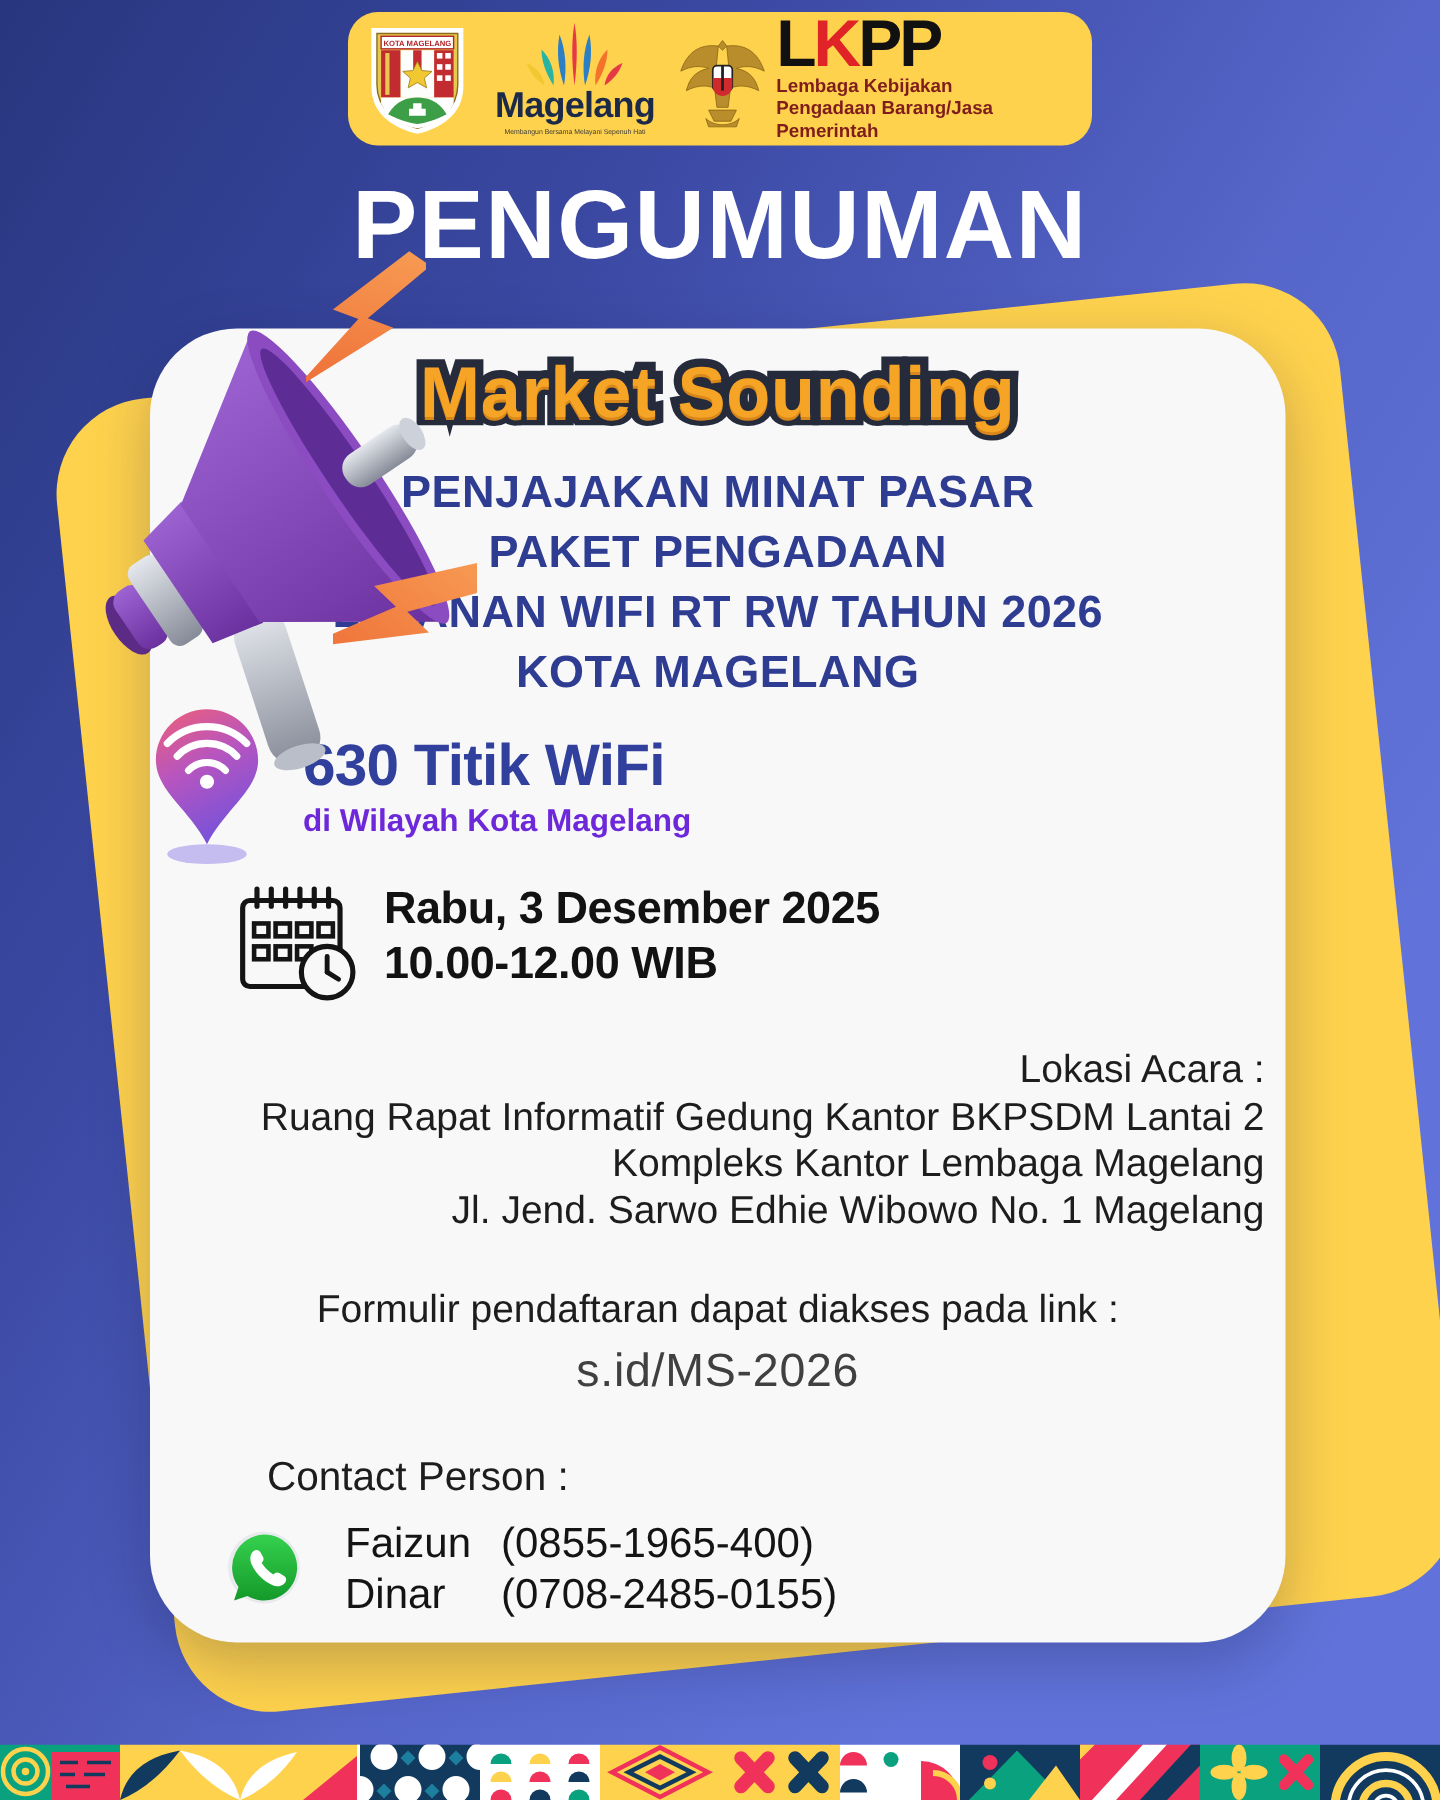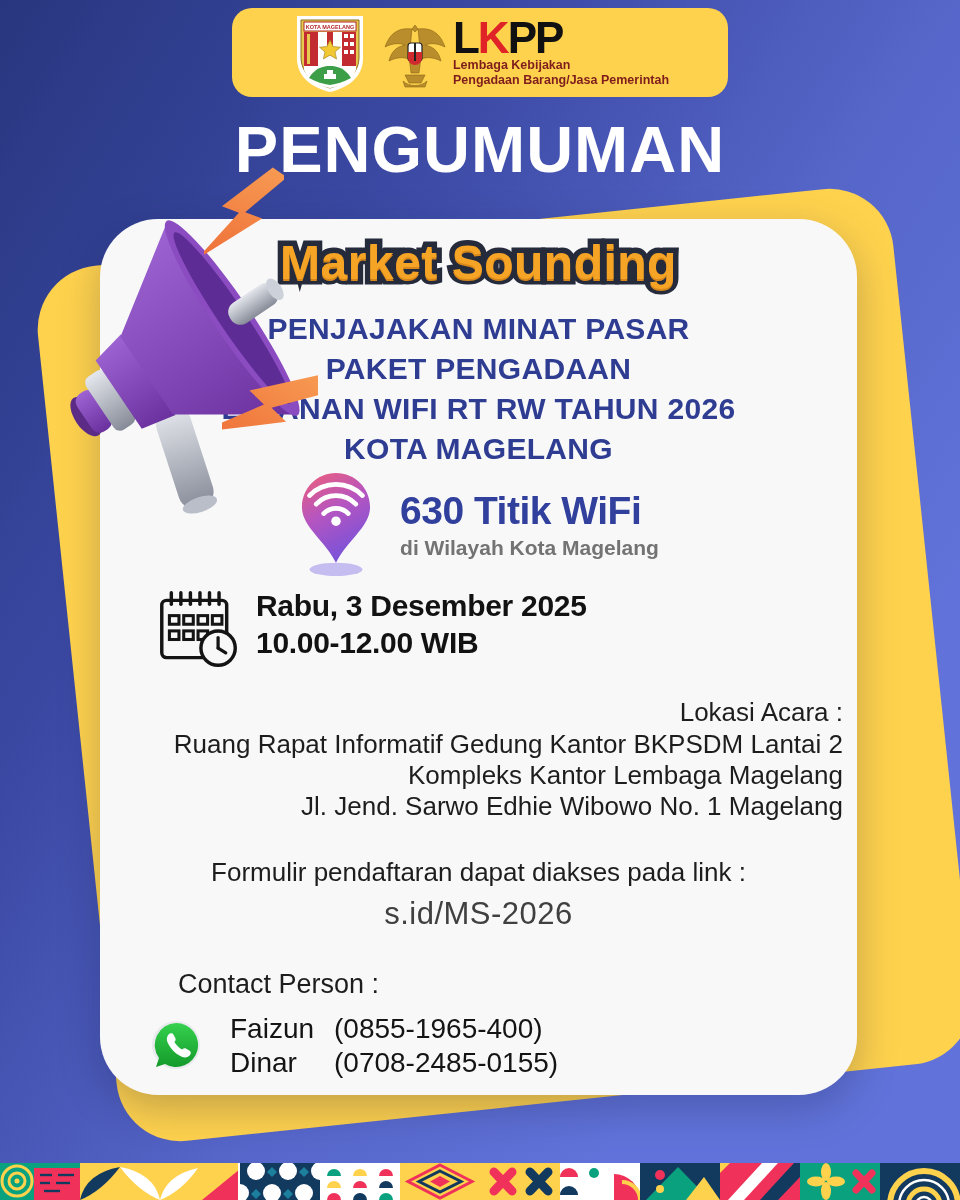--- a/index.html
+++ b/index.html
@@ -35,24 +35,24 @@
   .ms-wrap { position:absolute; top:16px; left:0; right:0; text-align:center;
     font-size:48px; font-weight:800; letter-spacing:0.5px; }
   .ms-outline { position:absolute; left:0; right:0; top:0; color:#262b3c;
     -webkit-text-stroke:11px #262b3c; }
   .ms-fill { position:relative; color:#f6a426; text-shadow:0 2px 0 #d8881a; }
 
   .subtitles { position:absolute; top:90px; left:0; right:0; text-align:center;
     color:#2e3c92; font-size:30px; font-weight:800; line-height:40px; letter-spacing:0.3px; }
 
   .wifi-row { position:absolute; top:252px; left:0; right:0; display:flex;
-    justify-content:center; align-items:center; gap:26px; }
+    align-items:center; gap:26px; }
   .wifi-texts { display:flex; flex-direction:column; }
   .wifi-count { font-size:39px; font-weight:800; color:#31409c; letter-spacing:-0.5px; }
-  .wifi-sub { font-size:21px; font-weight:800; color:#737373; margin-top:3px; }
+  .wifi-sub { font-size:21px; font-weight:800; color:#6d28d9; margin-top:3px; }
 
   .sched-row { position:absolute; top:368px; left:56px; display:flex; gap:14px; }
   .sched-texts { display:flex; flex-direction:column; color:#121212; }
   .sched-date, .sched-time { font-size:30px; font-weight:800; line-height:37px; letter-spacing:-0.3px; }
 
   .loc-block { position:absolute; top:478px; right:14px; left:30px; text-align:right;
     color:#1d1d1d; font-size:26px; line-height:31px; font-weight:500; }
   .loc-label { margin-bottom:1px; }
 
   .form-block { position:absolute; top:638px; left:0; right:0; text-align:center; }
@@ -96,20 +96,35 @@
       <rect x="53" y="38" width="4" height="4" fill="#fff"></rect>
         <rect x="59" y="38" width="4" height="4" fill="#fff"></rect>
       <rect x="27" y="20" width="24" height="34" fill="#fdfdfb"></rect>
       <rect x="36" y="20" width="6" height="22" fill="#c22b2f"></rect>
       <path d="M39 28 l3.2 6.6 7.3.6 -5.5 4.8 1.6 7 -6.6-3.8 -6.6 3.8 1.6-7 -5.5-4.8 7.3-.6 Z" fill="#f2c832" stroke="#9a7c1c" stroke-width="0.6"></path>
       <path d="M13 54 H65 V58 C60 70 50 74 39 76 C28 74 18 70 13 58 Z" fill="#fff"></path>
       <path d="M18 66 C24 56 32 54 39 54 C46 54 54 56 60 66 C52 70 46 72 39 73 C32 72 26 70 18 66 Z" fill="#3d9e48"></path>
       <path d="M33 62 h12 v5 h-12 Z M36 58 h6 v4 h-6 Z" fill="#fff"></path>
     </svg>
 
+    <div class="magelang-logo">
+      <svg width="86" height="44" viewBox="0 0 86 44">
+        <g>
+          <path d="M43 42 C41 26 41 12 43 0 C45 12 45 26 43 42 Z" fill="#e63946"></path>
+          <path d="M36 42 C32 30 31 20 33 8 C37 18 38 30 36 42 Z" fill="#2b7fc2"></path>
+          <path d="M50 42 C54 30 55 20 53 8 C49 18 48 30 50 42 Z" fill="#2b7fc2"></path>
+          <path d="M29 42 C24 34 21 26 21 18 C27 24 30 32 29 42 Z" fill="#29b3a2"></path>
+          <path d="M57 42 C62 34 65 26 65 18 C59 24 56 32 57 42 Z" fill="#f3722c"></path>
+          <path d="M23 42 C17 38 13 33 11 27 C18 30 22 35 23 42 Z" fill="#f2c832"></path>
+          <path d="M63 42 C69 38 73 33 75 27 C68 30 64 35 63 42 Z" fill="#e63946"></path>
+        </g>
+      </svg>
+      <div class="magelang-wordmark">Magelang</div>
+      <div class="magelang-tagline">Membangun Bersama Melayani Sepenuh Hati</div>
+    </div>
 
     <div class="lkpp">
       <svg width="64" height="72" viewBox="0 0 64 72">
         <g fill="#b98c2c" stroke="#8a6714" stroke-width="0.6">
           <path d="M32 8 l3 4 -3 3 -3 -3 Z"></path>
           <path d="M29 12 C14 10 6 18 2 30 C10 26 16 26 22 28 C12 30 8 36 6 44 C14 40 20 40 26 42 Z"></path>
           <path d="M35 12 C50 10 58 18 62 30 C54 26 48 26 42 28 C52 30 56 36 58 44 C50 40 44 40 38 42 Z"></path>
           <path d="M26 40 h12 l-2 16 h-8 Z"></path>
           <path d="M22 58 h20 l-4 8 h-12 Z"></path>
           <path d="M20 64 C26 70 38 70 44 64 L42 70 H22 Z"></path>

